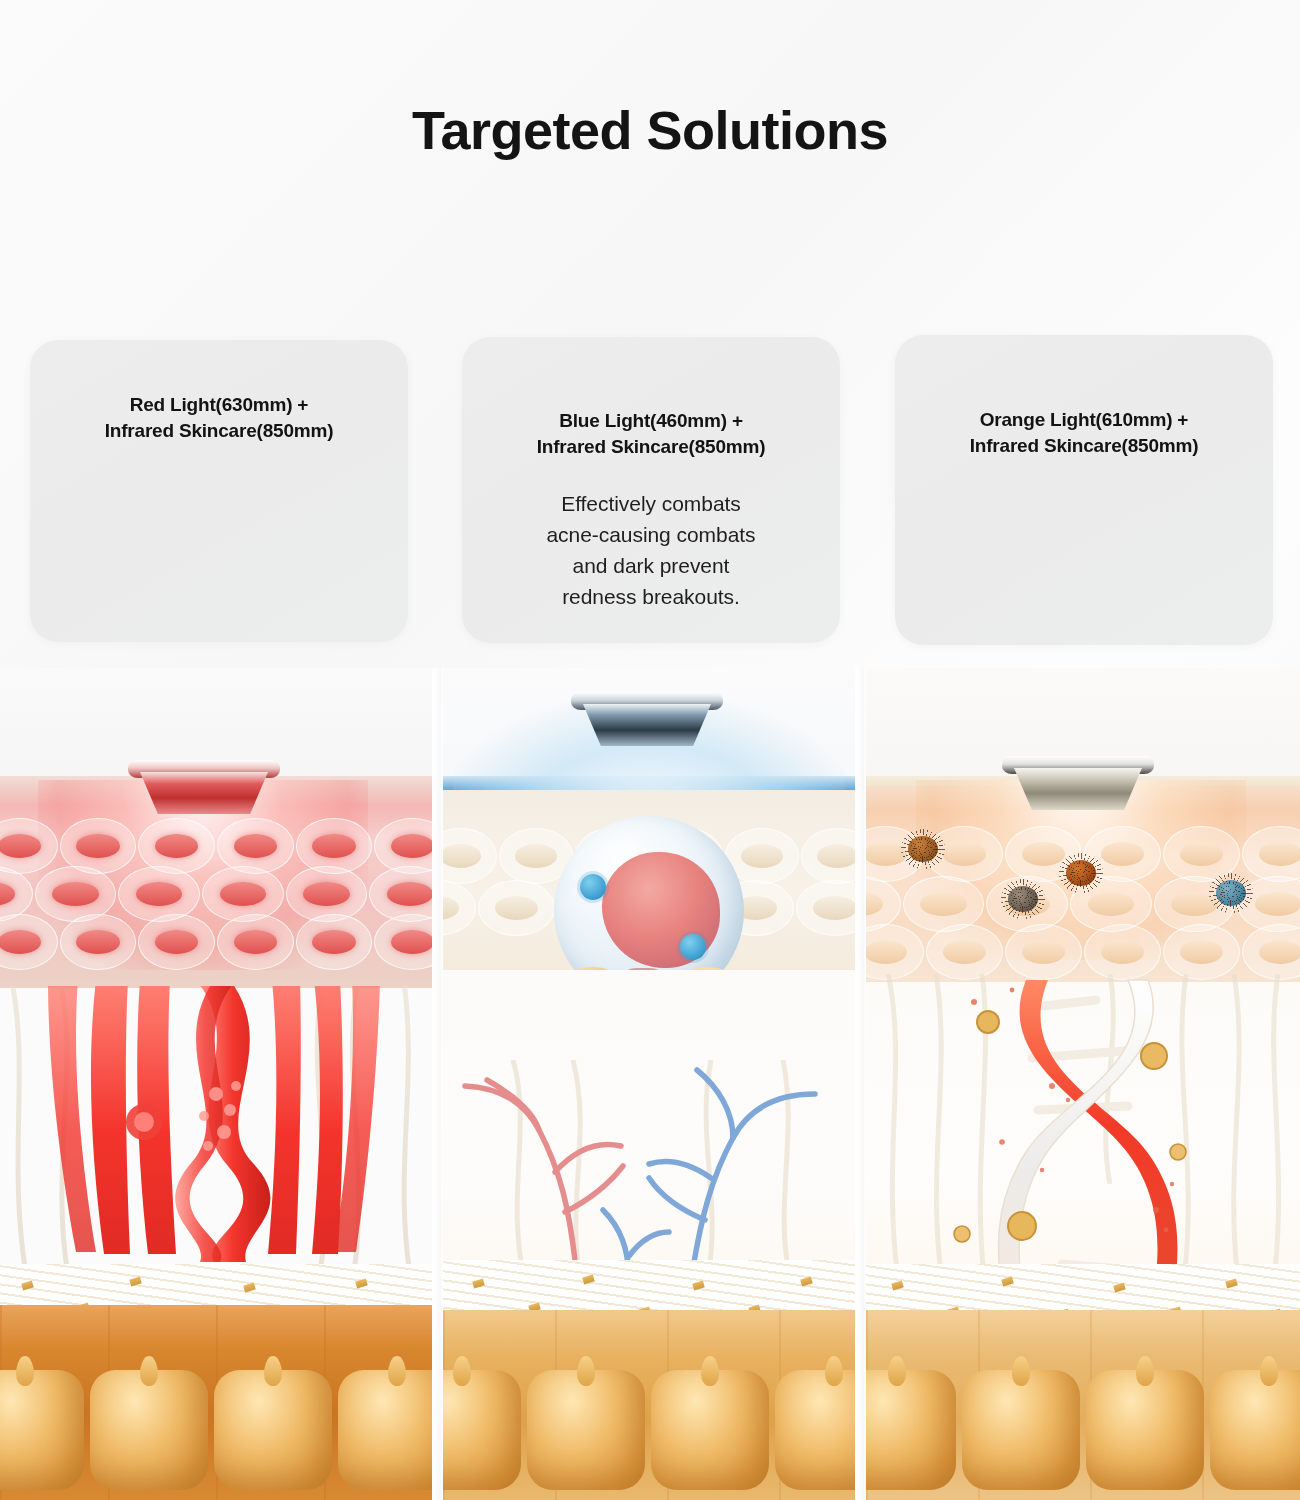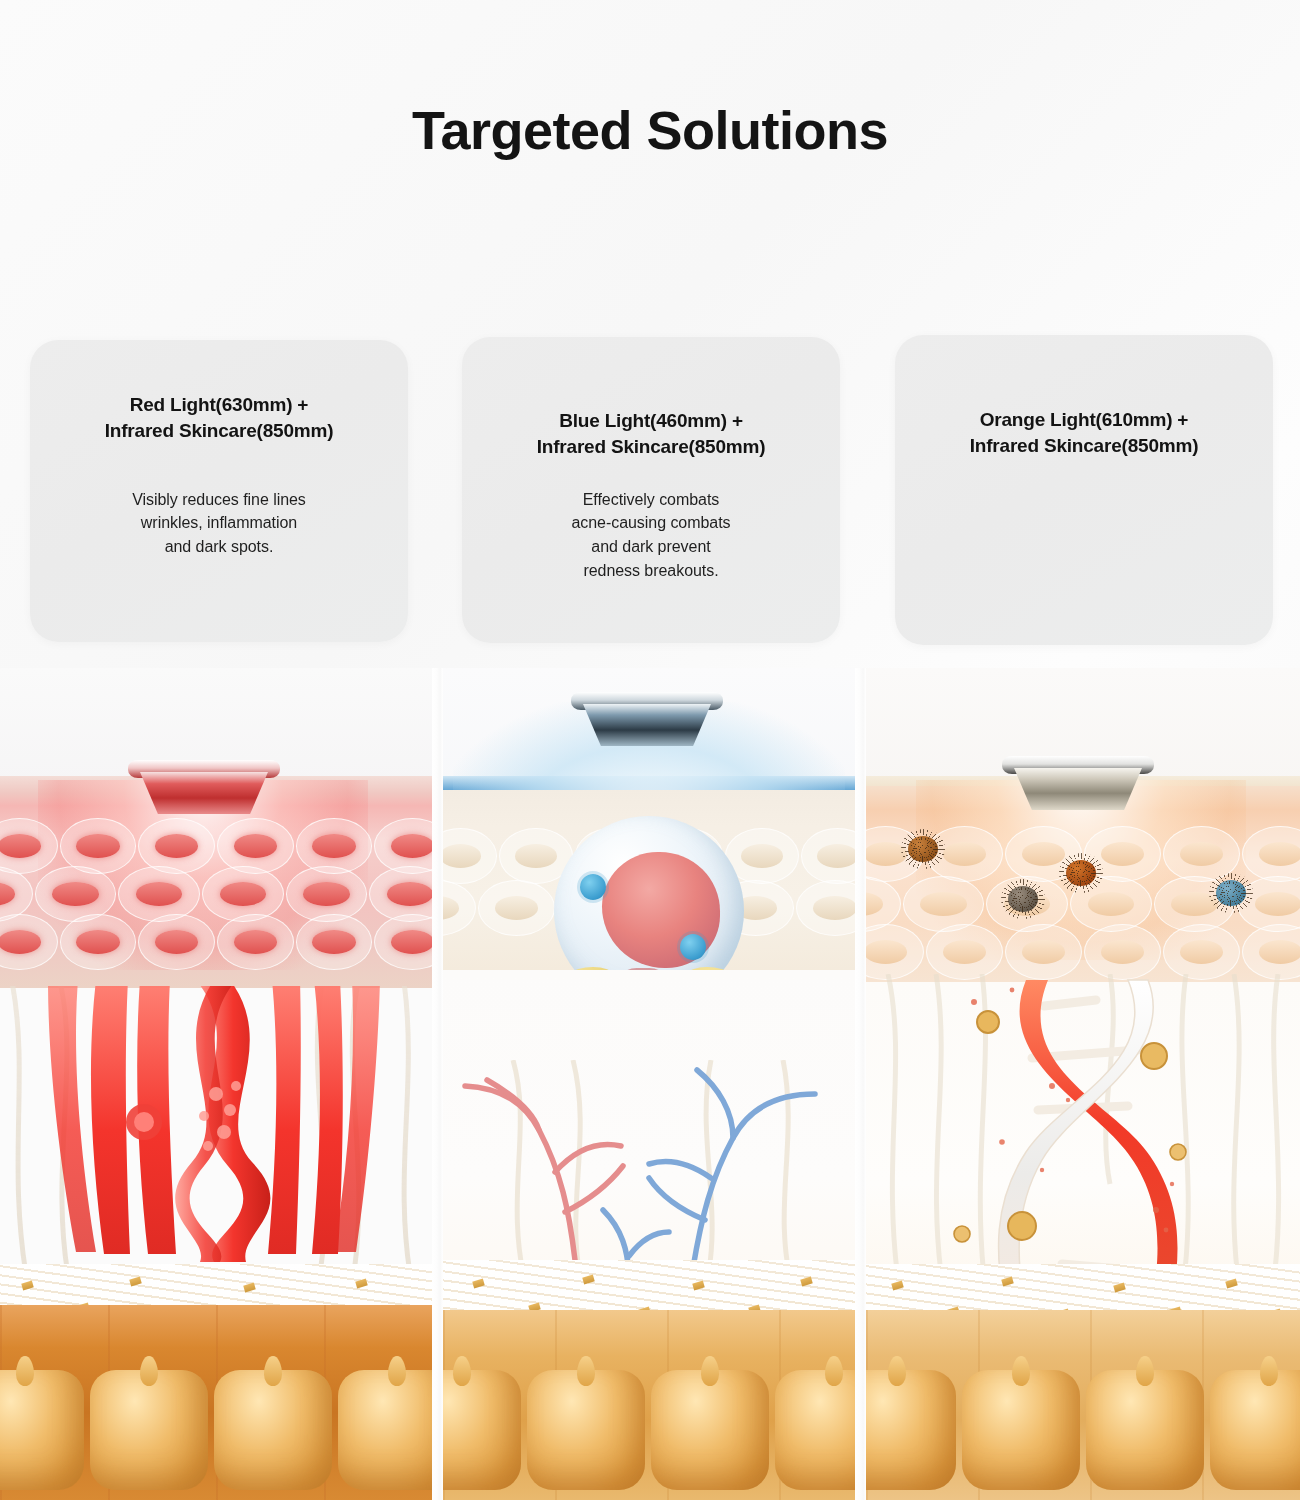--- a/index.html
+++ b/index.html
@@ -39,21 +39,21 @@
   .card-title{
     color:#131313; font-size:19px; font-weight:700;
     line-height:1.36; letter-spacing:-0.2px;
     padding:0 8px;
   }
   .card.c1 .card-title{ margin-top:52px; }
   .card.c2 .card-title{ margin-top:71px; }
   .card.c3 .card-title{ margin-top:72px; }
 
   .card-desc{
-    color:#1f1f1f; font-size:16px; font-weight:400;
+    color:#1f1f1f; font-size:21px; font-weight:400;
     line-height:1.48; letter-spacing:-0.05px;
   }
   .card.c1 .card-desc{ margin-top:44px; }
   .card.c2 .card-desc{ margin-top:28px; }
   .card.c3 .card-desc{ margin-top:44px; }
 
   
   .illus{
     position:absolute; left:0; top:668px; width:1300px; height:832px;
     overflow:hidden; background:#fbfbfb;
@@ -250,25 +250,20 @@
 <div class="page-title">
   <span class="l1">Targeted Solutions</span>
 </div>
 
 <div class="cards">
 
   <div class="card c1">
     <div class="card-title">
       <span>Red Light(630mm) +</span><br>
       <span>Infrared Skincare(850mm)</span>
-    </div>
-    <div class="card-desc">
-      <span>Visibly reduces fine lines</span><br>
-      <span>wrinkles, inflammation</span><br>
-      <span>and dark spots.</span>
     </div>
   </div>
 
   <div class="card c2">
     <div class="card-title">
       <span>Blue Light(460mm) +</span><br>
       <span>Infrared Skincare(850mm)</span>
     </div>
     <div class="card-desc">
       <span>Effectively combats</span><br>

